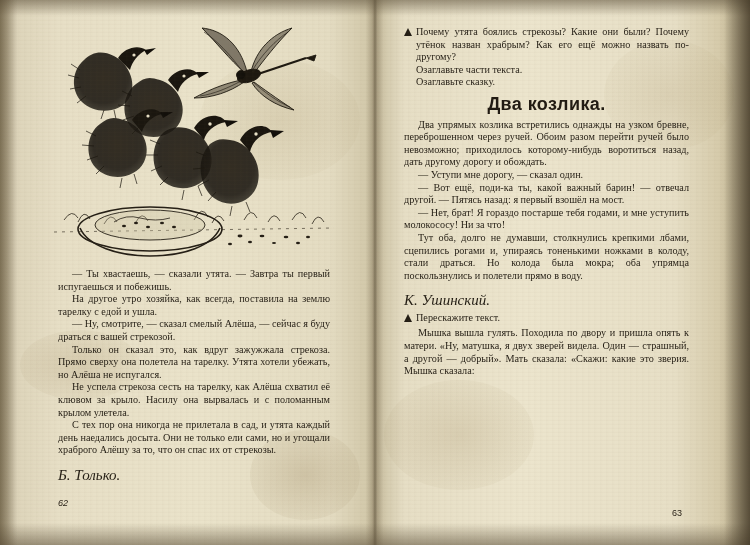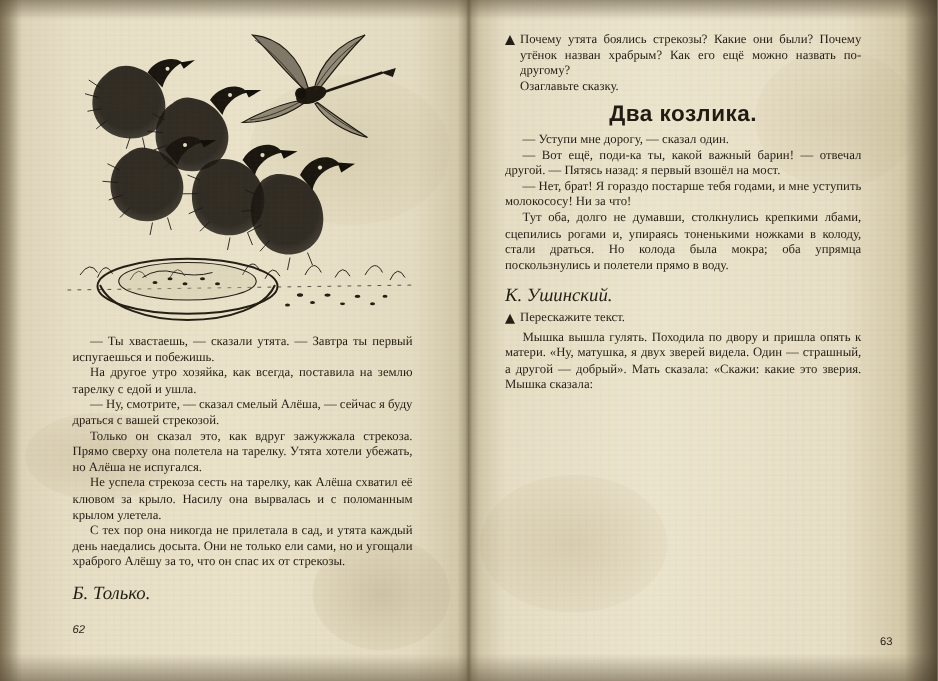--- a/index.html
+++ b/index.html
@@ -121,21 +121,21 @@
     border-bottom: 8px solid #231d14;
   }
   .q-block p { text-indent: 0; }
   .folio {
     position: absolute;
     font-family: "Liberation Sans", sans-serif;
     font-size: 9px;
     color: #2a2319;
   }
   .folio-left { left: 58px; bottom: 37px; font-style: italic; }
-  .folio-right { right: 36px; bottom: 27px; text-align: right; }
+  .folio-right { right: 68px; bottom: 27px; text-align: right; }
   .sp { height: 5px; }
   
   .illo {
     position: absolute;
     left: 44px; top: 14px;
     width: 300px; height: 245px;
   }
   .illo svg { display: block; }
   .noise {
     position:absolute; left:0; top:0; width:750px; height:545px;
@@ -284,25 +284,27 @@
       <div class="sig">Б. Только.</div>
     </div>
 
     <div class="folio folio-left">62</div>
 
     <div class="col col-right">
 
       <div class="q-block">
         <span class="tri"></span>
         <p>Почему утята боялись стрекозы? Какие они были? Почему утёнок назван храбрым? Как его ещё можно назвать по-другому?</p>
+        <p>Озаглавьте части текста.</p>
         <p>Озаглавьте сказку.</p>
       </div>
 
       <h2 class="title">Два козлика.</h2>
 
+      <p>Два упрямых козлика встретились однажды на узком бревне, переброшенном через ручей. Обоим разом перейти ручей было невозможно; приходилось которому-нибудь воротиться назад, дать другому дорогу и обождать.</p>
       <p>— Уступи мне дорогу, — сказал один.</p>
       <p>— Вот ещё, поди-ка ты, какой важный барин! — отвечал другой. — Пятясь назад: я первый взошёл на мост.</p>
       <p>— Нет, брат! Я гораздо постарше тебя годами, и мне уступить молокососу! Ни за что!</p>
       <p>Тут оба, долго не думавши, столкнулись крепкими лбами, сцепились рогами и, упираясь тоненькими ножками в колоду, стали драться. Но колода была мокра; оба упрямца поскользнулись и полетели прямо в воду.</p>
       <div class="sig">К. Ушинский.</div>
 
       <div class="sp"></div>
 
       <div class="q-block">
         <span class="tri"></span>

